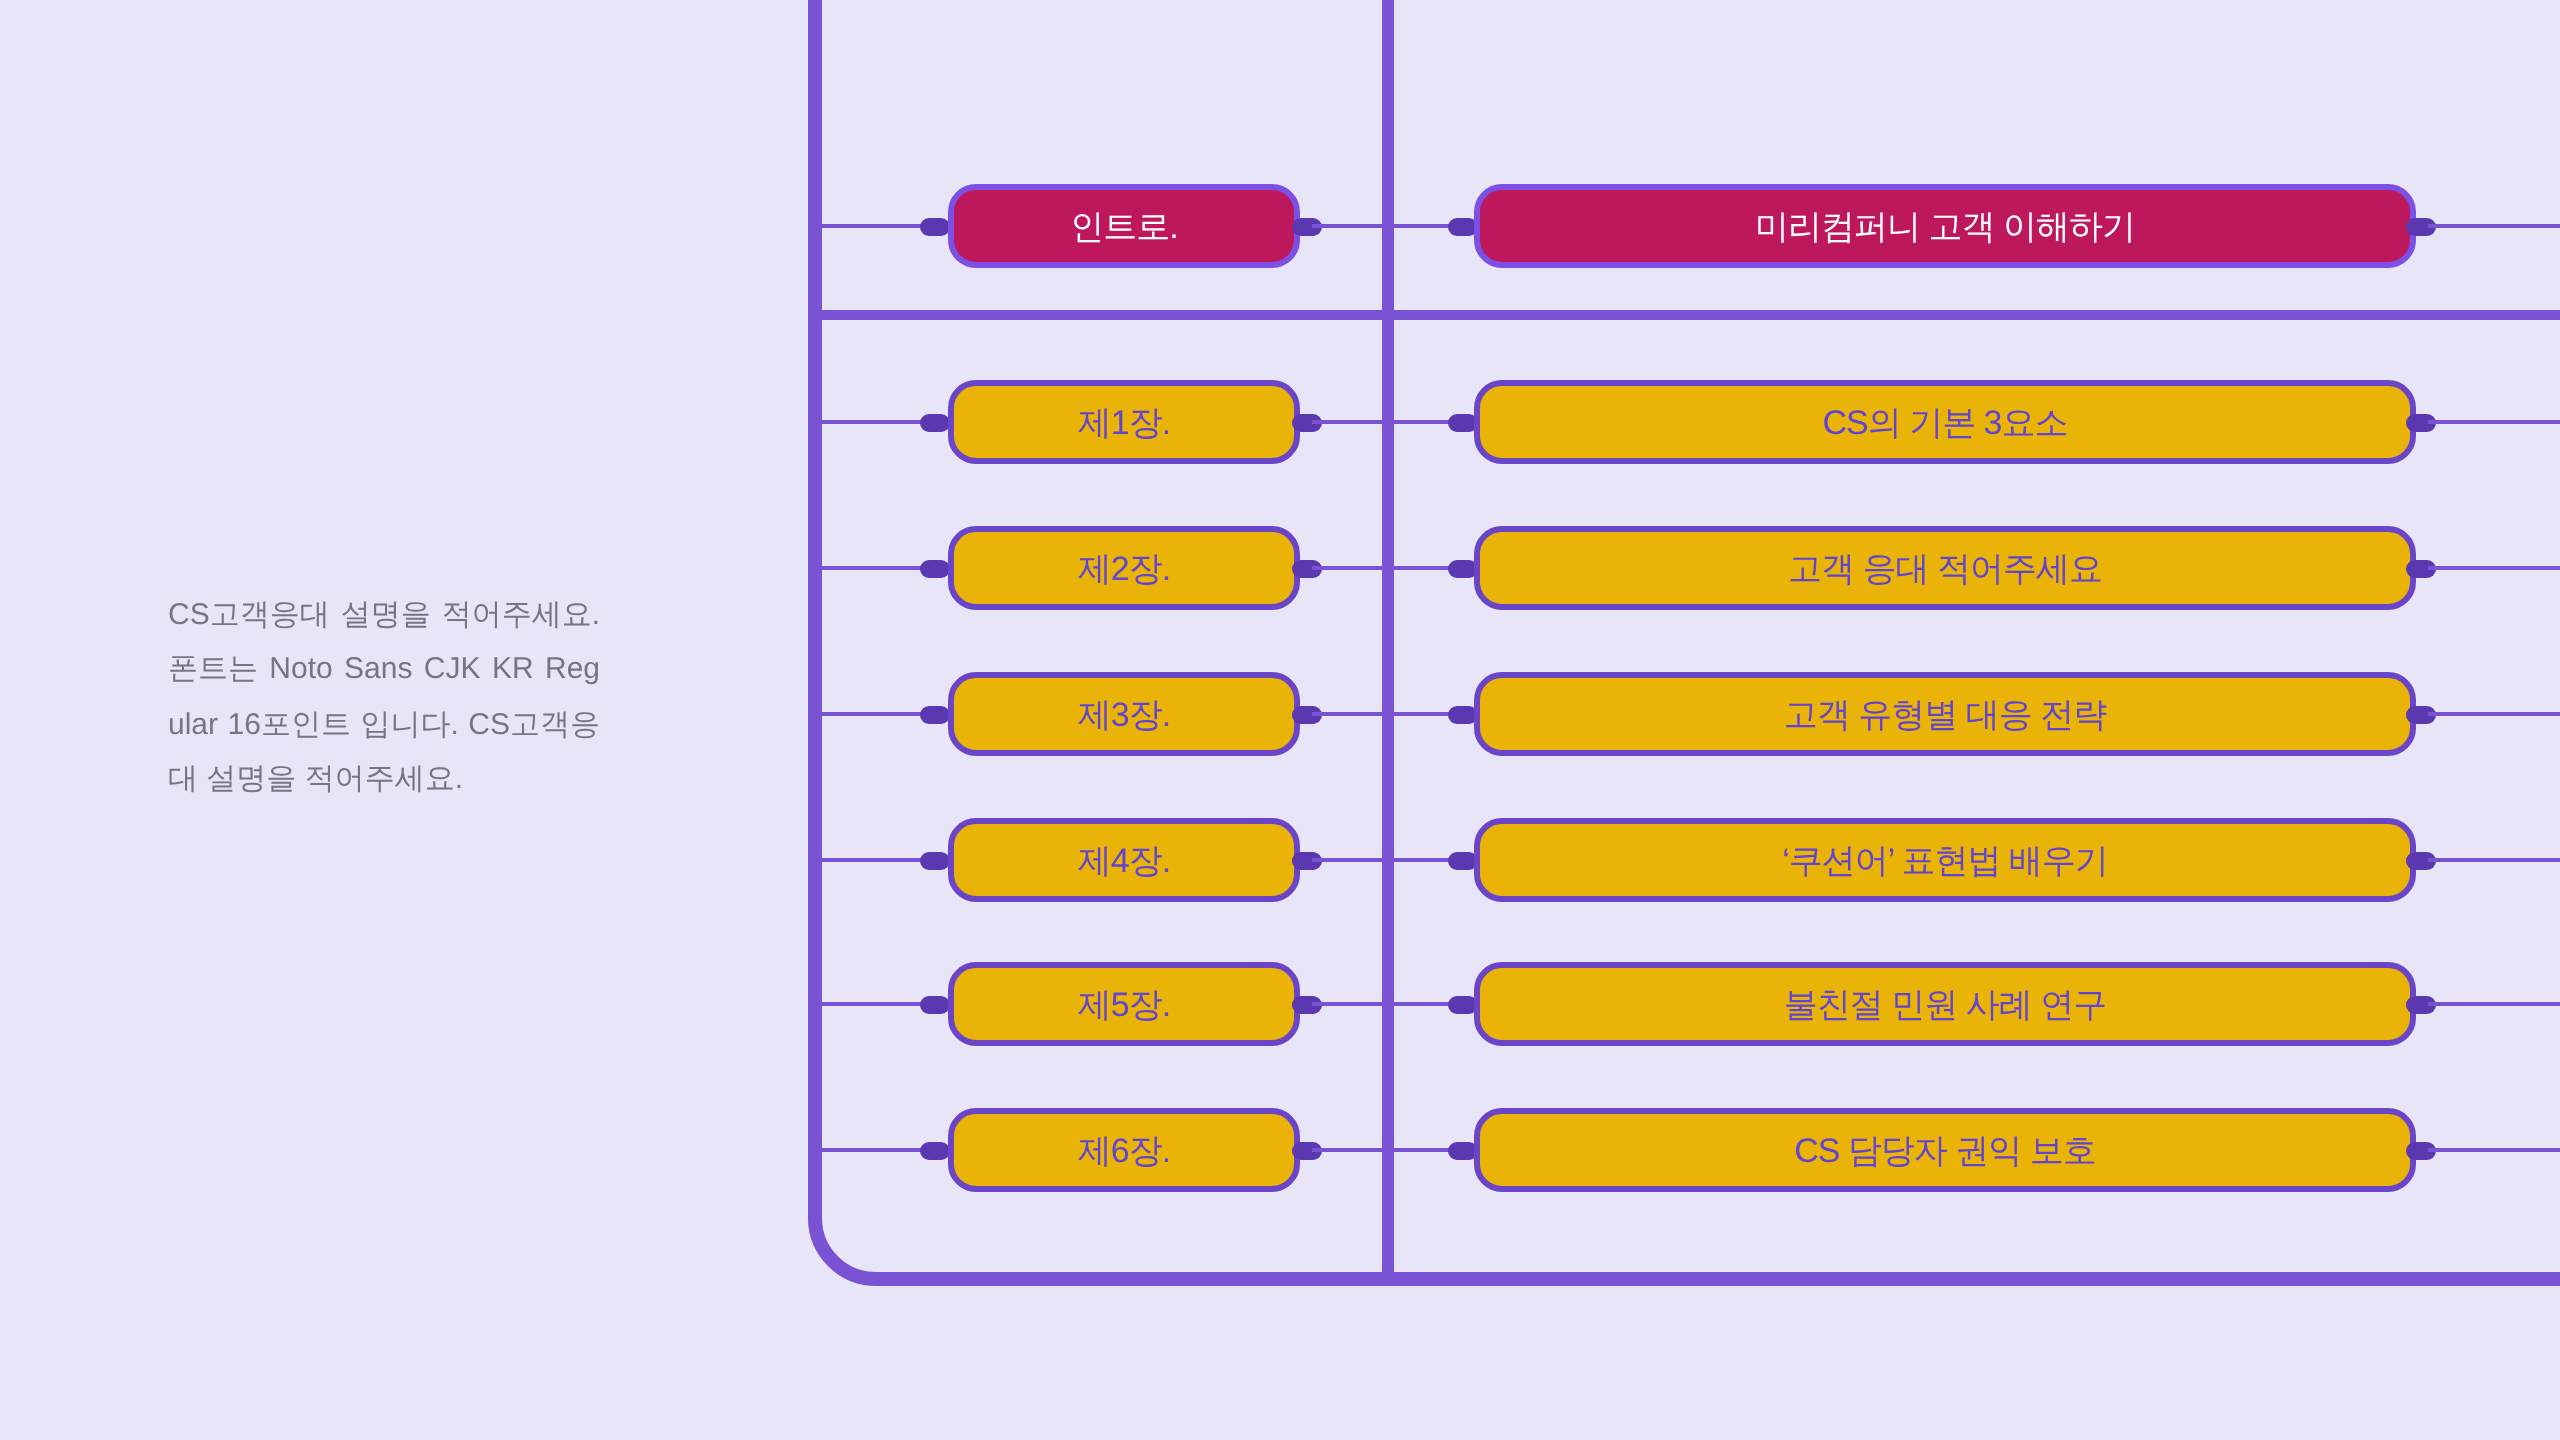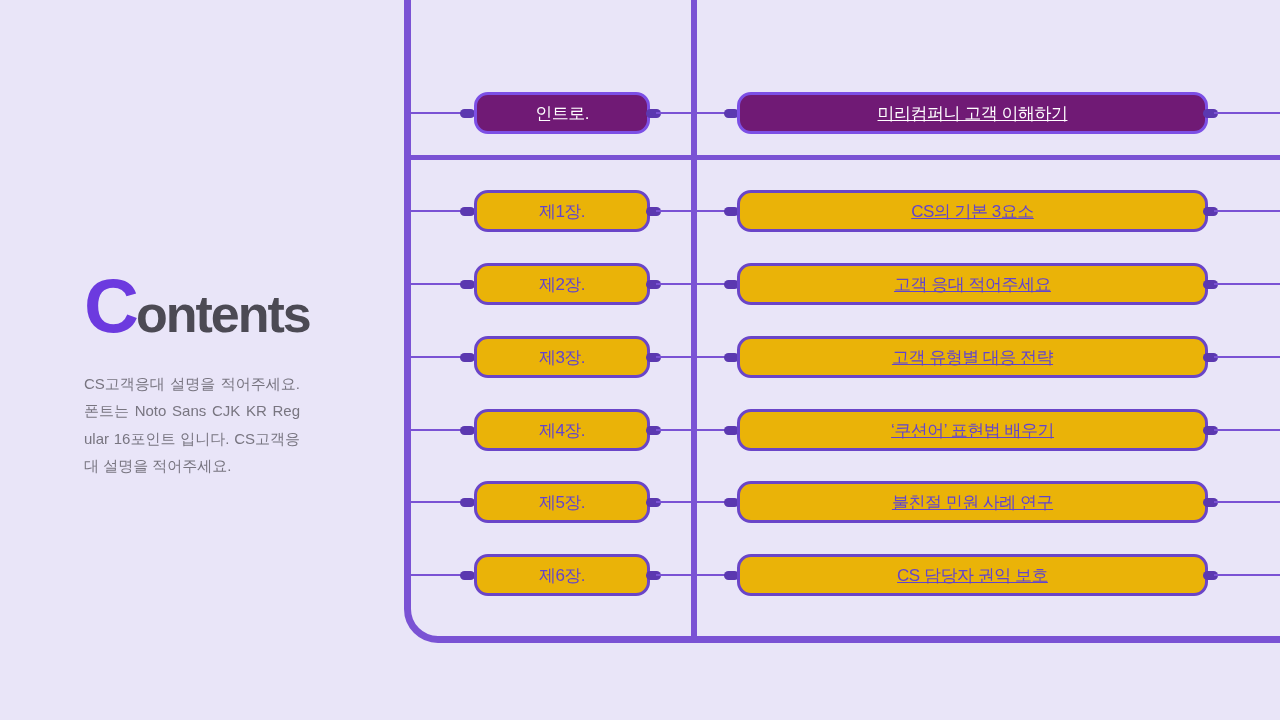--- a/index.html
+++ b/index.html
@@ -87,42 +87,41 @@
     box-sizing: border-box;
     border-radius: 14px;
     background: #eab308;
     border: 3px solid #6a45c8;
     display: flex; align-items: center; justify-content: center;
     font-size: 17px;
     color: #6144cf;
     letter-spacing: -0.5px;
   }
   .box.filled {
-    background: #701a75;
+    background: #be185d;
     border-color: #7c4fe5;
     color: #ffffff;
   }
   .label-box { left: 474px; width: 176px; }
-  .title-box { left: 737px; width: 471px; text-decoration: underline; }
+  .title-box { left: 737px; width: 471px; }
   .c-l1 { left: 410px; width: 56px; }
   .n-1  { left: 460px; }
   .n-2  { left: 646px; }
   .c-l2 { left: 656px; width: 38px; }
   .c-l3 { left: 695px; width: 36px; }
   .n-3  { left: 724px; }
   .n-4  { left: 1203px; }
   .c-l4 { left: 1214px; width: 66px; }
 </style>
 </head>
 <body>
 
 <div class="canvas">
 
   <div class="left-panel">
-    <h1 class="title"><span class="initial">C</span><span class="rest">ontents</span></h1>
     <p class="description">CS고객응대 설명을 적어주세요. 폰트는 Noto Sans CJK KR Regular 16포인트 입니다. CS고객응대 설명을 적어주세요.</p>
   </div>
 
   <div>
     <div class="frame"></div>
     <div class="center-line"></div>
     <div class="separator"></div>
     <div id="rows">
         <div class="row" style="top: 113px;">
           <div class="conn c-l1"></div>

